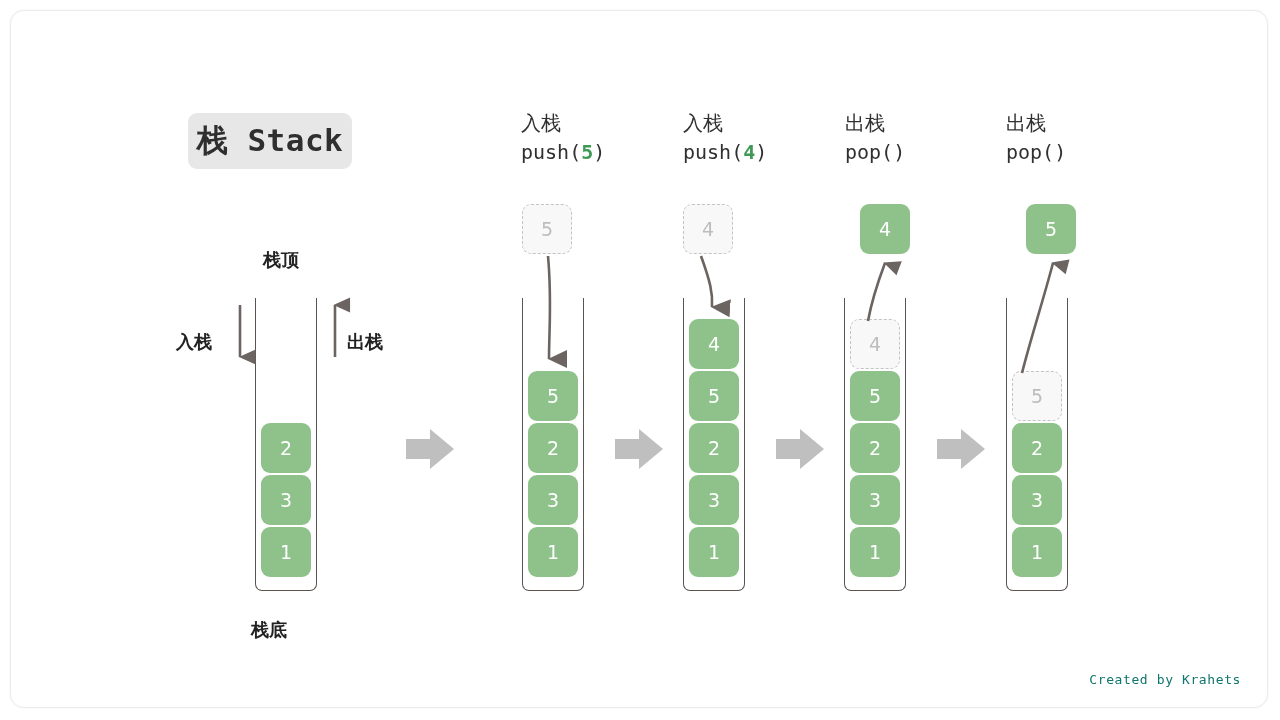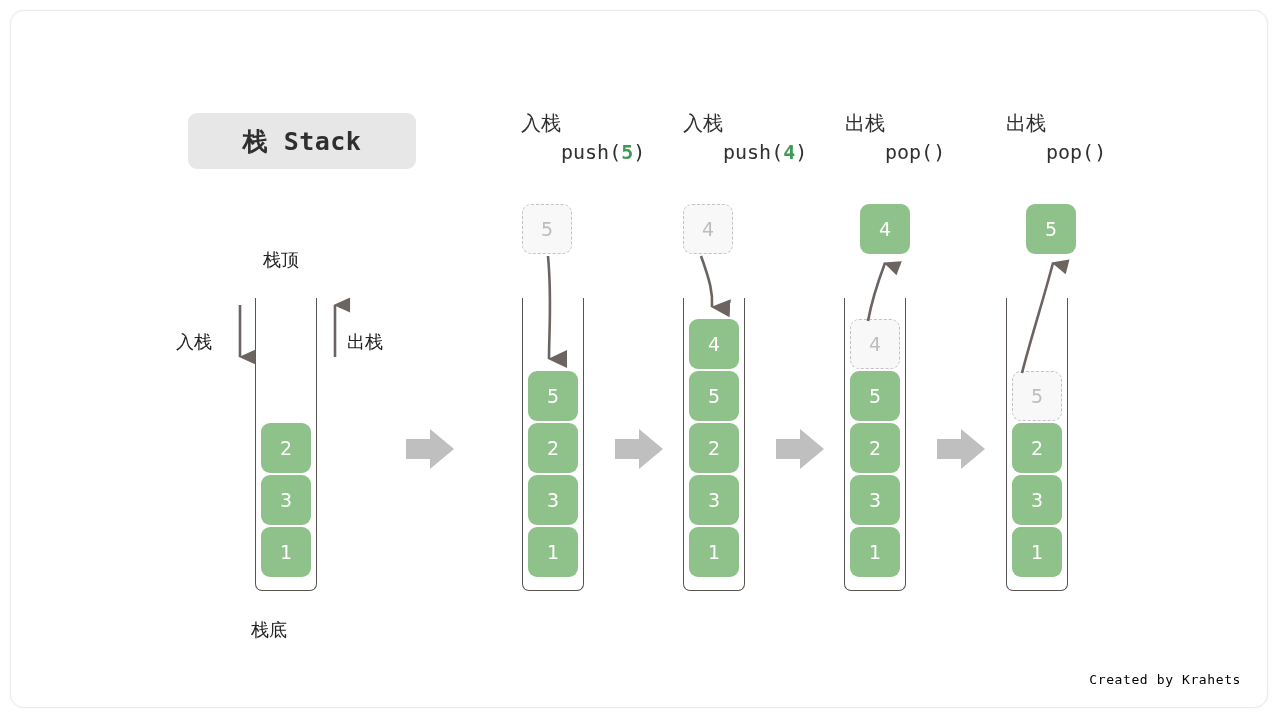--- a/index.html
+++ b/index.html
@@ -33,57 +33,56 @@
     left: 0; top: 0;
     width: 1258px;
     height: 698px;
   }
 
   
   #title-badge {
     position: absolute;
     left: 177px;
     top: 102px;
-    width: 228px;
+    width: 164px;
     height: 56px;
     background: #e7e7e7;
     border-radius: 9px;
     display: flex;
     align-items: center;
     justify-content: center;
     font-family: "DejaVu Sans Mono", "Liberation Mono", monospace;
-    font-size: 25px;
+    font-size: 31px;
     font-weight: bold;
     color: #2f2f2f;
     letter-spacing: 0.5px;
   }
 
   
   .cn-label {
     position: absolute;
     font-family: "DejaVu Sans", "Liberation Sans", sans-serif;
     font-size: 18px;
-    font-weight: normal;
+    font-weight: bold;
     color: #222222;
     white-space: nowrap;
   }
 
   .op-label {
     position: absolute;
     font-family: "DejaVu Sans", "Liberation Sans", sans-serif;
     font-size: 20px;
     color: #303030;
     white-space: nowrap;
     line-height: 1.45;
   }
   .op-label .code {
     font-family: "DejaVu Sans Mono", "Liberation Mono", monospace;
     font-size: 20px;
     color: #303030;
-    margin-left: 40px;
   }
   .op-label .accent {
     color: #3f9a55;
     font-weight: bold;
   }
 
   
   .stack-box {
     position: absolute;
     width: 62px;
@@ -127,21 +126,21 @@
     pointer-events: none;
   }
 
   
   #credit {
     position: absolute;
     right: 28px;
     bottom: 22px;
     font-family: "DejaVu Sans Mono", "Liberation Mono", monospace;
     font-size: 13px;
-    color: #000000;
+    color: #0f766e;
     letter-spacing: 0.6px;
     white-space: nowrap;
   }
 </style>
 </head>
 <body>
 
 <div id="card">
   <div id="stage">
 

